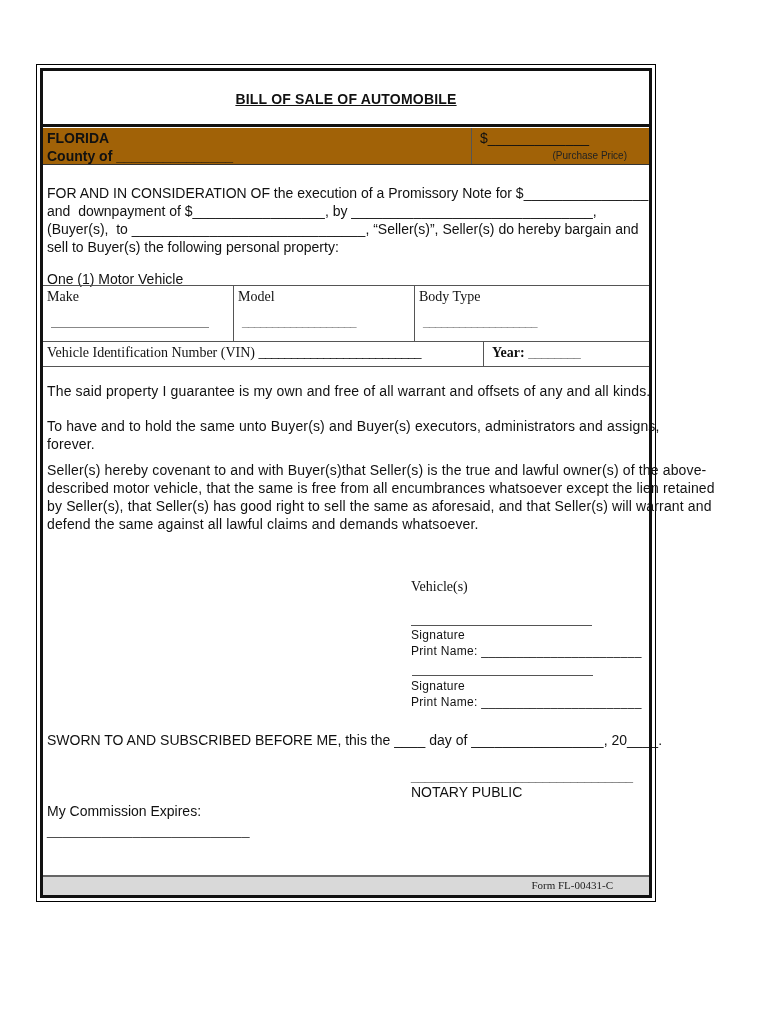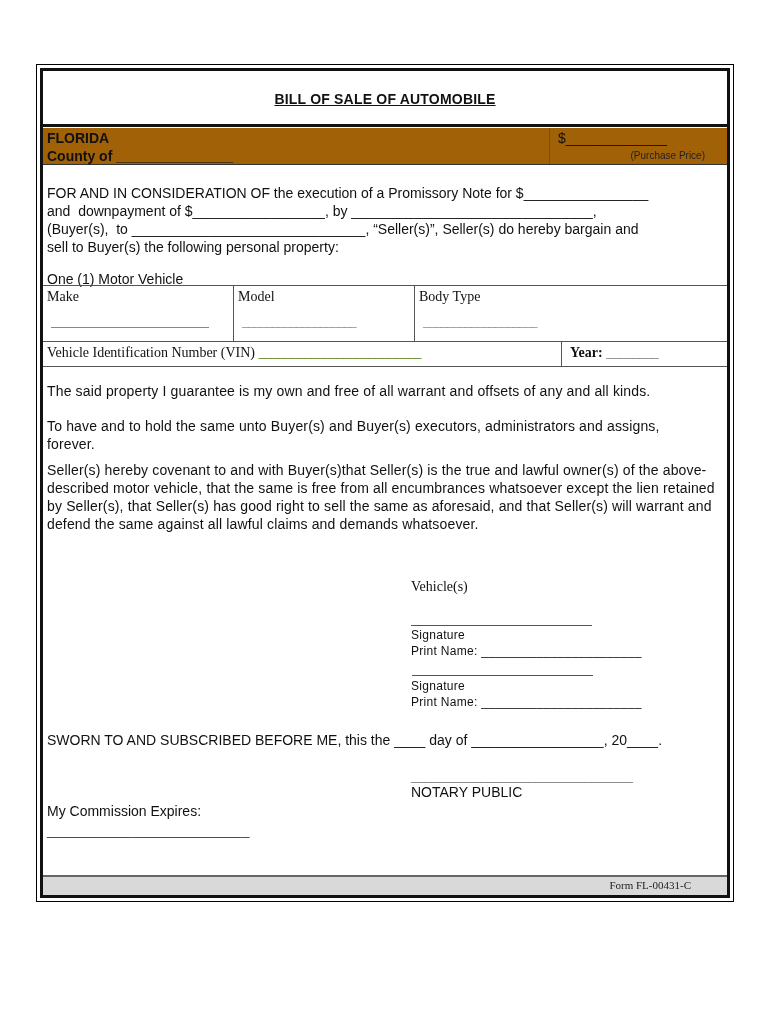--- a/index.html
+++ b/index.html
@@ -3,21 +3,21 @@
 <meta charset="utf-8">
 <style>
   html, body { margin: 0; padding: 0; background: #ffffff; }
   body { width: 770px; height: 1024px; position: relative; overflow: hidden; }
   .sans { font-family: "Liberation Sans", "DejaVu Sans", sans-serif; }
   .serif { font-family: "Liberation Serif", "DejaVu Serif", serif; }
   .mono { font-family: "Liberation Mono", "DejaVu Sans Mono", monospace; }
 
   
   .frame {
-    position: absolute; left: 36px; top: 64px; width: 698px; height: 838px;
+    position: absolute; left: 36px; top: 64px; width: 620px; height: 838px;
     border: 1px solid #000; box-sizing: border-box;
   }
   .frame-inner {
     position: absolute; left: 3px; top: 3px; right: 3px; bottom: 3px;
     border-left: 3px solid #111; border-top: 3px solid #111;
     border-right: 3px solid #111; border-bottom: 3px solid #111;
   }
 
   
   .title {
@@ -59,21 +59,21 @@
   .veh-row1 { position: absolute; left: 0; right: 0; top: 0; height: 55px; border-bottom: 1px solid #555; }
   .veh-cell { position: absolute; top: 0; height: 55px; }
   .veh-cell.c1 { left: 0; width: 190px; border-right: 1px solid #555; }
   .veh-cell.c2 { left: 191px; width: 180px; border-right: 1px solid #555; }
   .veh-cell.c3 { left: 372px; right: 0; }
   .veh-label { position: absolute; left: 4px; top: 3px; font-size: 14px; color: #111; }
   .veh-line { position: absolute; left: 8px; top: 28px; font-size: 13px; color: #777; letter-spacing: -0.5px; }
   .make-line { position: absolute; left: 8px; top: 41px; width: 158px; height: 1px; background: #888; }
   .veh-row2 { position: absolute; left: 0; right: 0; top: 56px; height: 24px; }
   .vin-label { position: absolute; left: 4px; top: 3px; font-size: 14px; color: #111; }
-  .vin-blank { color: #4d7c0f; letter-spacing: -0.5px; }
+  .vin-blank { color: #000000; letter-spacing: -0.5px; }
   .year-cell { position: absolute; right: 0; top: 0; width: 165px; height: 24px; border-left: 1px solid #555; }
   .year-label { position: absolute; left: 8px; top: 3px; font-size: 14px; font-weight: bold; color: #111; }
   .year-blank { font-weight: normal; color: #777; letter-spacing: -0.5px; }
 
   .seller-head { position: absolute; left: 368px; top: 508px; font-size: 14px; color: #111; }
   .sig-line { position: absolute; height: 1px; background: #555; }
   .sig-label { position: absolute; left: 368px; font-size: 12px; color: #111; letter-spacing: 0.3px; }
 
   .notary-line { position: absolute; left: 368px; top: 697px; font-size: 13px; color: #777; letter-spacing: -0.3px; }
   .notary-label { position: absolute; left: 368px; top: 713px; font-size: 14px; color: #111; }

